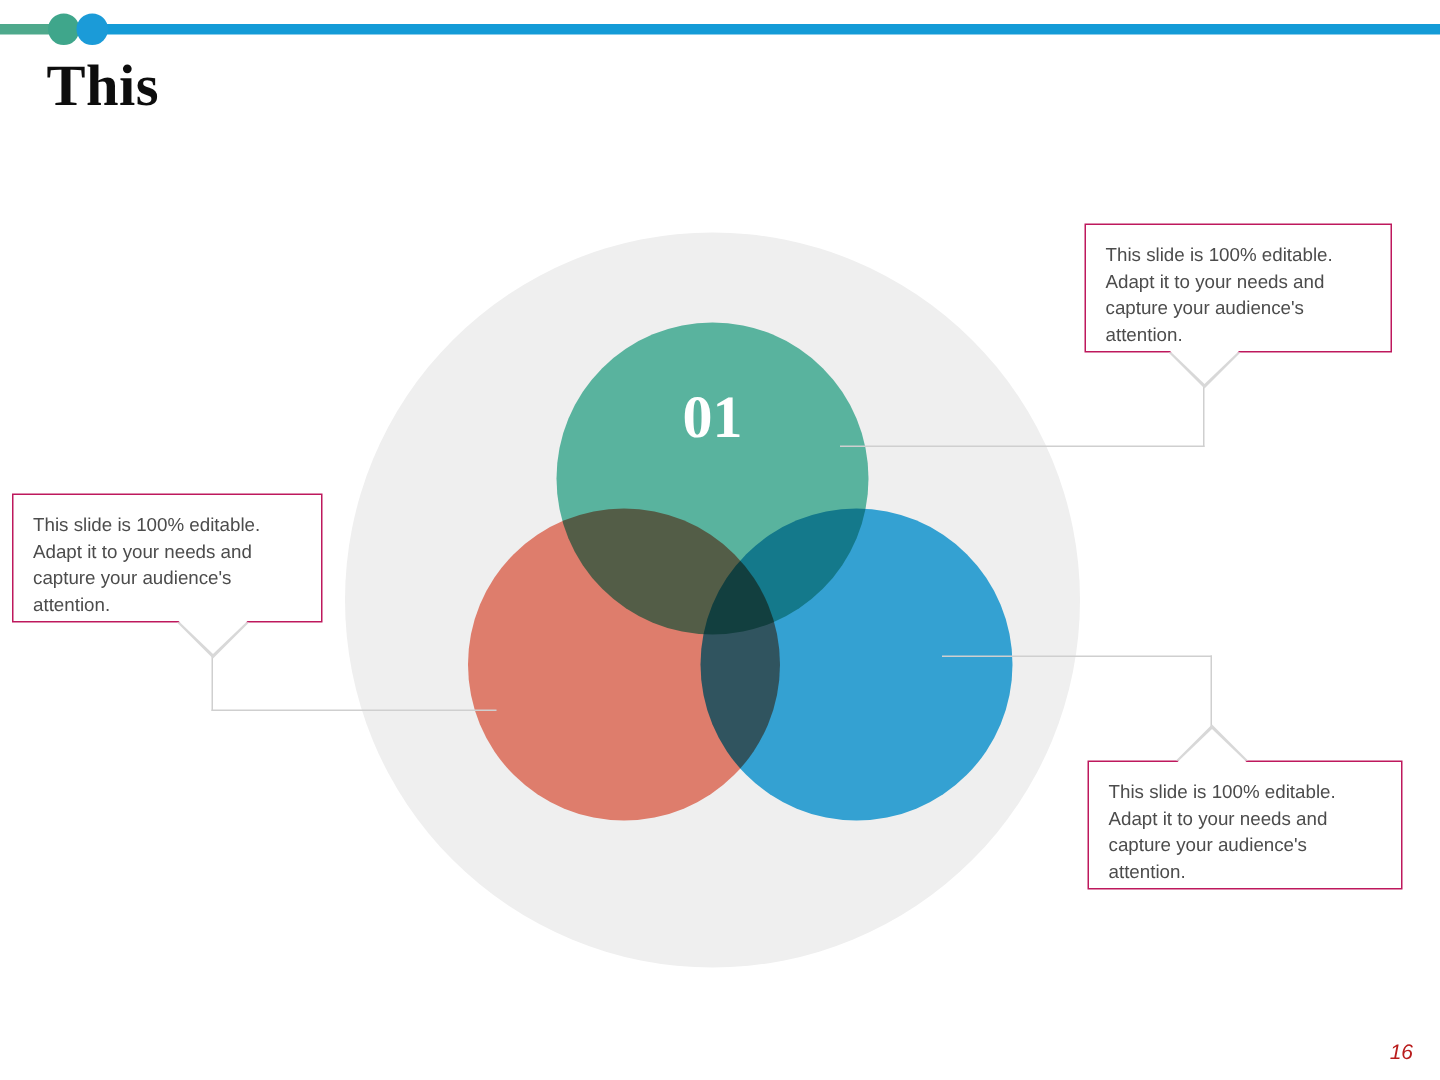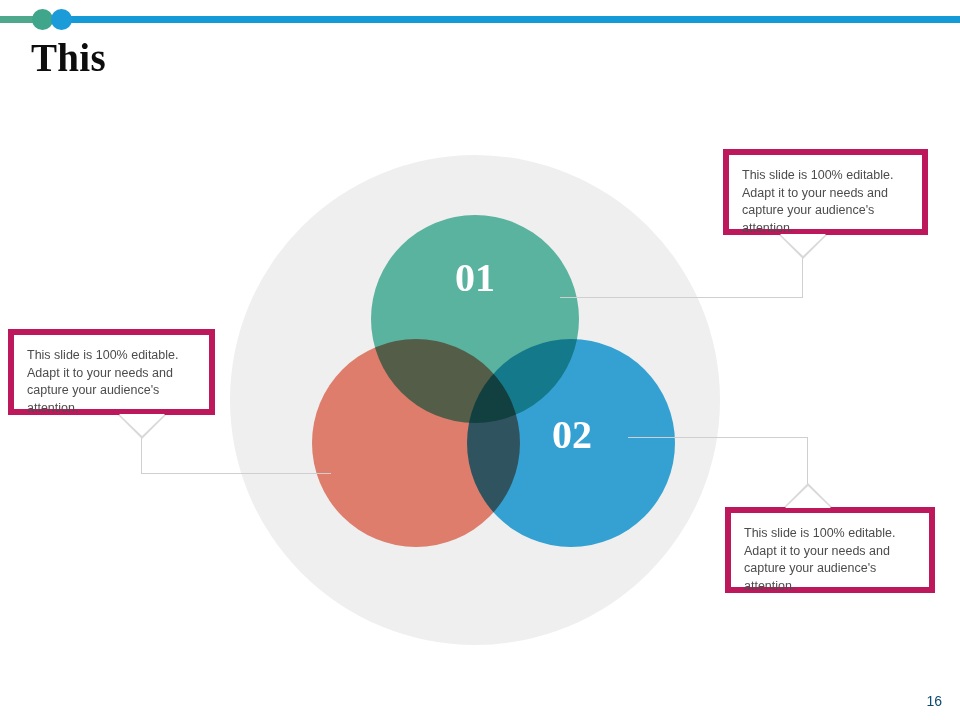--- a/index.html
+++ b/index.html
@@ -145,21 +145,21 @@
   .conn-br-h { left: 628px; top: 437px; width: 180px; }
   .conn-br-v { left: 807px; top: 437px; height: 73px; }
   
   .conn-l-h  { left: 141px; top: 473px; width: 190px; }
   .conn-l-v  { left: 141px; top: 410px; height: 64px; }
 
   
   .callout {
     position: absolute;
     box-sizing: border-box;
-    border: 6px solid #be185d;
+    border: 1px solid #be185d;
     background: #ffffff;
     color: #4C4C4C;
     font-size: 12.5px;
     line-height: 17.5px;
     padding: 12px 14px 12px 13px;
   }
   .callout-text {
     display: block;
     white-space: pre-line;
   }
@@ -217,21 +217,22 @@
     border-right: 23px solid transparent;
     border-top: 22px solid #ffffff;
   }
 
   
   .page-number {
     position: absolute;
     right: 18px;
     bottom: 11px;
     font-size: 14px;
-    color: #0c4a6e;
+    color: #b91c1c;
+    font-style: italic;
   }
 </style>
 </head>
 <body>
 
 <div class="slide">
 
   <div class="header-bar">
     <div class="bar-left"></div>
     <div class="bar-right"></div>
@@ -242,21 +243,20 @@
   <div class="page-title">This</div>
 
   <div class="venn-stage">
     <div class="venn-bg-circle"></div>
 
     <div class="venn-circle venn-circle-01"></div>
     <div class="venn-circle venn-circle-03"></div>
     <div class="venn-circle venn-circle-02"></div>
 
     <div class="venn-label label-01">01</div>
-    <div class="venn-label label-02">02</div>
   </div>
 
   <div class="connector conn-h conn-tr-h"></div>
   <div class="connector conn-v conn-tr-v"></div>
 
   <div class="connector conn-h conn-br-h"></div>
   <div class="connector conn-v conn-br-v"></div>
 
   <div class="connector conn-h conn-l-h"></div>
   <div class="connector conn-v conn-l-v"></div>

